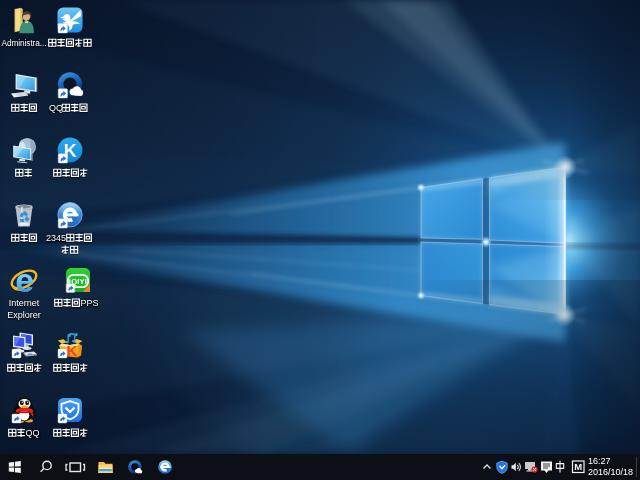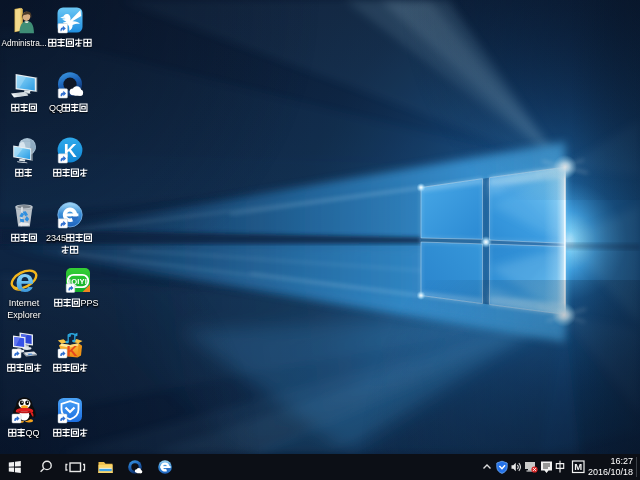--- a/index.html
+++ b/index.html
@@ -3,21 +3,21 @@
 <style>
 html,body{margin:0;padding:0;width:640px;height:480px;overflow:hidden;background:#0c1c33;}
 body{font-family:"Liberation Sans",sans-serif;position:relative;}
 #wall{position:absolute;left:0;top:0;}
 .cell{position:absolute;width:64px;text-align:center;}
 .ic{width:28px;height:28px;margin:0 auto;position:relative;}
 .ic svg{position:absolute;left:0;top:0;}
 .lb{margin-top:3px;font-size:9px;line-height:12px;color:#fff;text-shadow:0 1px 1.5px rgba(0,0,0,.85),0 0 2px rgba(0,0,0,.6);}
 #tbar{position:absolute;left:0;top:454px;width:640px;height:26px;background:#0c0f16;}
 .ti{position:absolute;top:0;height:26px;}
-#clock{position:absolute;right:7px;top:2px;color:#fff;font-size:9px;line-height:11px;text-align:right;}
+#clock{position:absolute;right:7px;top:2px;color:#fff;font-size:9px;line-height:11px;text-align:left;}
 </style></head>
 <body>
 <svg id="wall" width="640" height="454" viewBox="0 0 640 454">
 <defs>
 <radialGradient id="glow" gradientUnits="userSpaceOnUse" cx="566" cy="241" r="430">
  <stop offset="0" stop-color="#d8f3ff"></stop>
  <stop offset="0.025" stop-color="#7fd0f6"></stop>
  <stop offset="0.07" stop-color="#3f9ddd"></stop>
  <stop offset="0.14" stop-color="#1f6bab" stop-opacity="0.85"></stop>
  <stop offset="0.32" stop-color="#17528c" stop-opacity="0.6"></stop>

